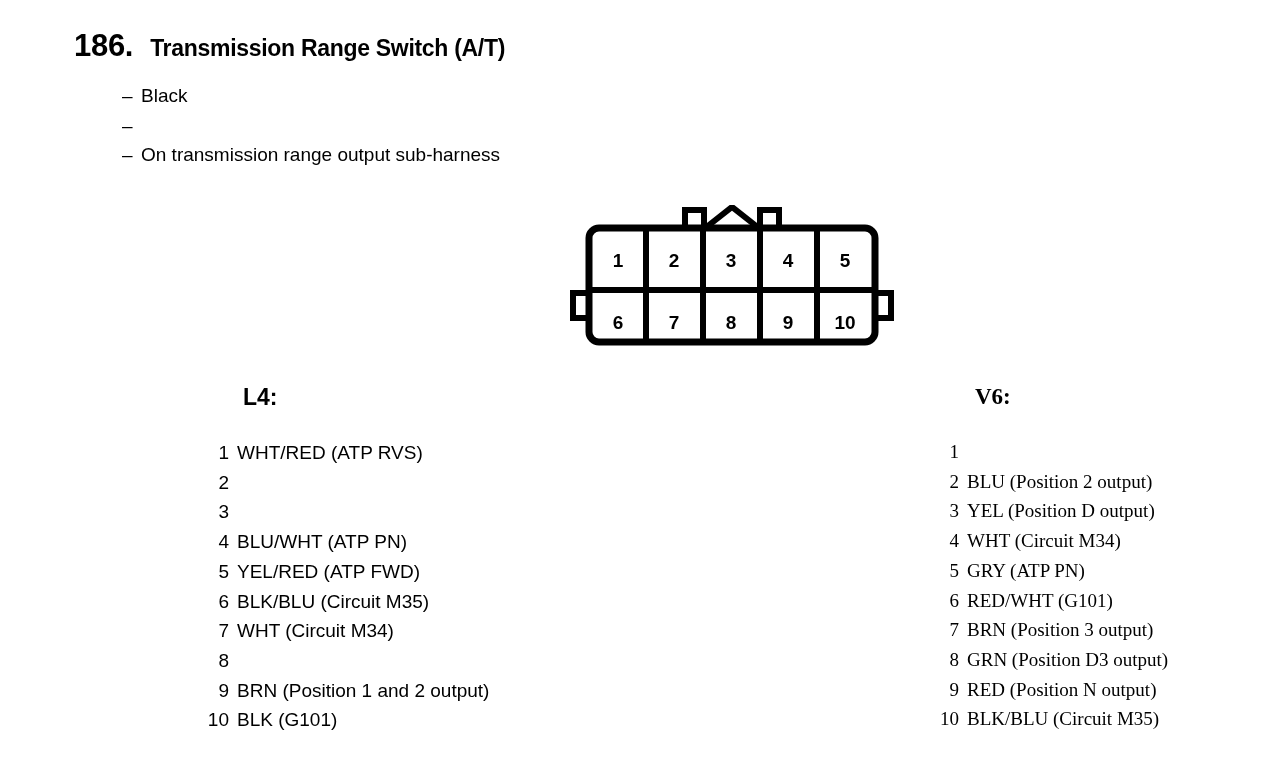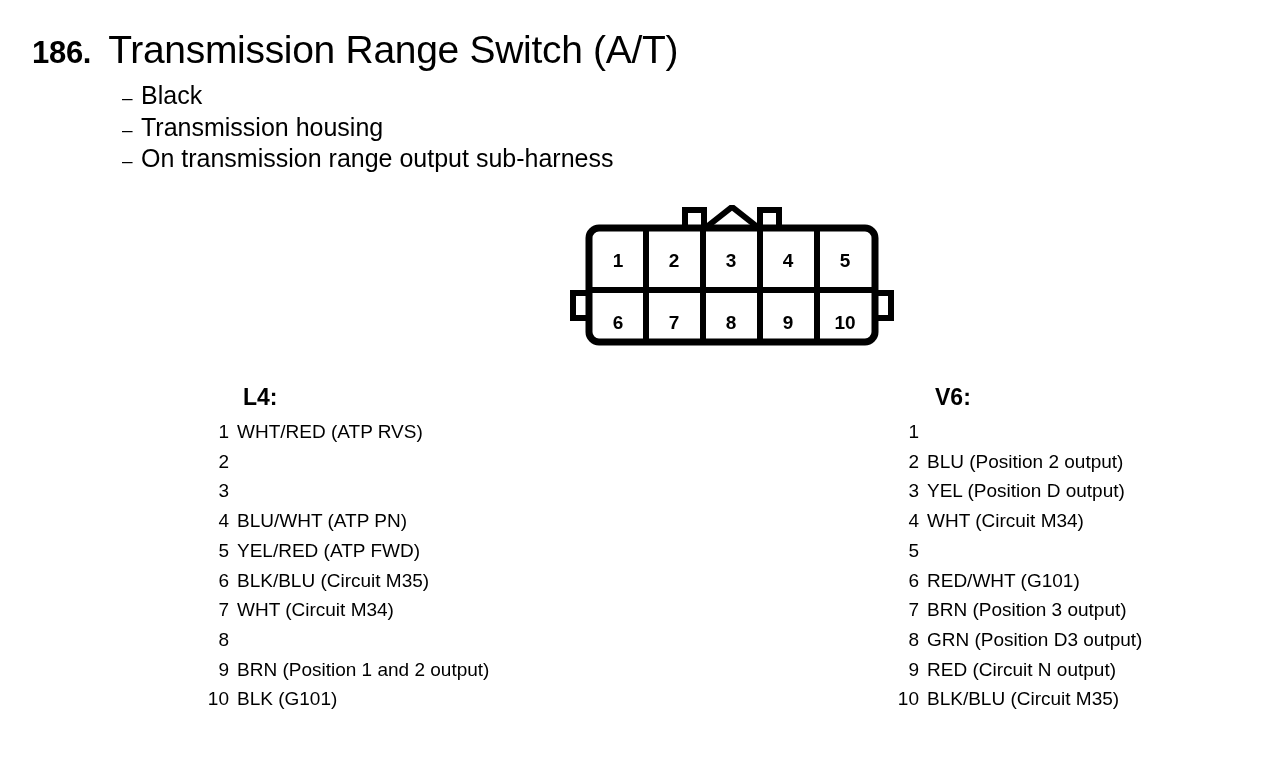--- a/index.html
+++ b/index.html
@@ -22,24 +22,25 @@
     left: 32px;
     top: 28px;
     display: flex;
     align-items: baseline;
     white-space: nowrap;
   }
   #title-number {
     font-size: 31px;
     font-weight: bold;
     letter-spacing: -0.3px;
+    margin-left: 42px;
   }
   #title-text {
-    font-size: 39px;
-    font-weight: normal;
+    font-size: 23px;
+    font-weight: bold;
     margin-left: 17px;
     letter-spacing: -0.3px;
   }
 
   #notes {
     position: absolute;
     left: 122px;
     top: 81px;
   }
   .note-line {
@@ -47,21 +48,21 @@
     align-items: baseline;
     font-size: 19px;
     line-height: 29.5px;
     white-space: nowrap;
   }
   .note-dash {
     width: 19px;
     flex: 0 0 19px;
     font-size: 19px;
   }
-  .note-text { font-size: 25px; }
+  .note-text { font-size: 19px; }
 
   
   #connector {
     position: absolute;
     left: 567px;
     top: 205px;
     width: 330px;
     height: 145px;
   }
   #connector svg { display: block; }
@@ -69,26 +70,26 @@
     font-family: "Liberation Sans", sans-serif;
     font-size: 19px;
     font-weight: bold;
     fill: #000000;
     text-anchor: middle;
   }
 
   
   .pin-column { position: absolute; }
   #column-l4 { left: 150px; top: 384px; width: 420px; }
-  #column-v6 { left: 840px; top: 384px; width: 400px; }
+  #column-v6 { left: 880px; top: 384px; width: 400px; font-family: Liberation Serif, serif; }
 
   .column-heading {
     font-size: 23px;
     font-weight: bold;
-    margin-bottom: 6px;
+    margin-bottom: 27px;
     white-space: nowrap;
   }
   #column-l4 .column-heading { padding-left: 93px; }
   #column-v6 .column-heading { padding-left: 95px; }
 
   .pin-row {
     display: flex;
     align-items: baseline;
     font-size: 19px;
     line-height: 29.7px;
@@ -114,21 +115,20 @@
   <span id="title-text">Transmission Range Switch (A/T)</span>
 </div>
 
 <div id="notes">
   <div class="note-line">
     <span class="note-dash">–</span>
     <span class="note-text">Black</span>
   </div>
   <div class="note-line">
     <span class="note-dash">–</span>
-    <span class="note-text">Transmission housing</span>
   </div>
   <div class="note-line">
     <span class="note-dash">–</span>
     <span class="note-text">On transmission range output sub-harness</span>
   </div>
 </div>
 
 <div id="connector">
   <svg width="330" height="145" viewBox="0 0 330 145" xmlns="http://www.w3.org/2000/svg">
     <g>
@@ -219,34 +219,35 @@
   <div class="pin-row">
     <span class="pin-index">3</span>
     <span class="pin-label">YEL (Position D output)</span>
   </div>
   <div class="pin-row">
     <span class="pin-index">4</span>
     <span class="pin-label">WHT (Circuit M34)</span>
   </div>
   <div class="pin-row">
     <span class="pin-index">5</span>
+    <span class="pin-label">GRY (ATP PN)</span>
   </div>
   <div class="pin-row">
     <span class="pin-index">6</span>
     <span class="pin-label">RED/WHT (G101)</span>
   </div>
   <div class="pin-row">
     <span class="pin-index">7</span>
     <span class="pin-label">BRN (Position 3 output)</span>
   </div>
   <div class="pin-row">
     <span class="pin-index">8</span>
     <span class="pin-label">GRN (Position D3 output)</span>
   </div>
   <div class="pin-row">
     <span class="pin-index">9</span>
-    <span class="pin-label">RED (Circuit N output)</span>
+    <span class="pin-label">RED (Position N output)</span>
   </div>
   <div class="pin-row">
     <span class="pin-index">10</span>
     <span class="pin-label">BLK/BLU (Circuit M35)</span>
   </div>
 </div>
 
 </body></html>

